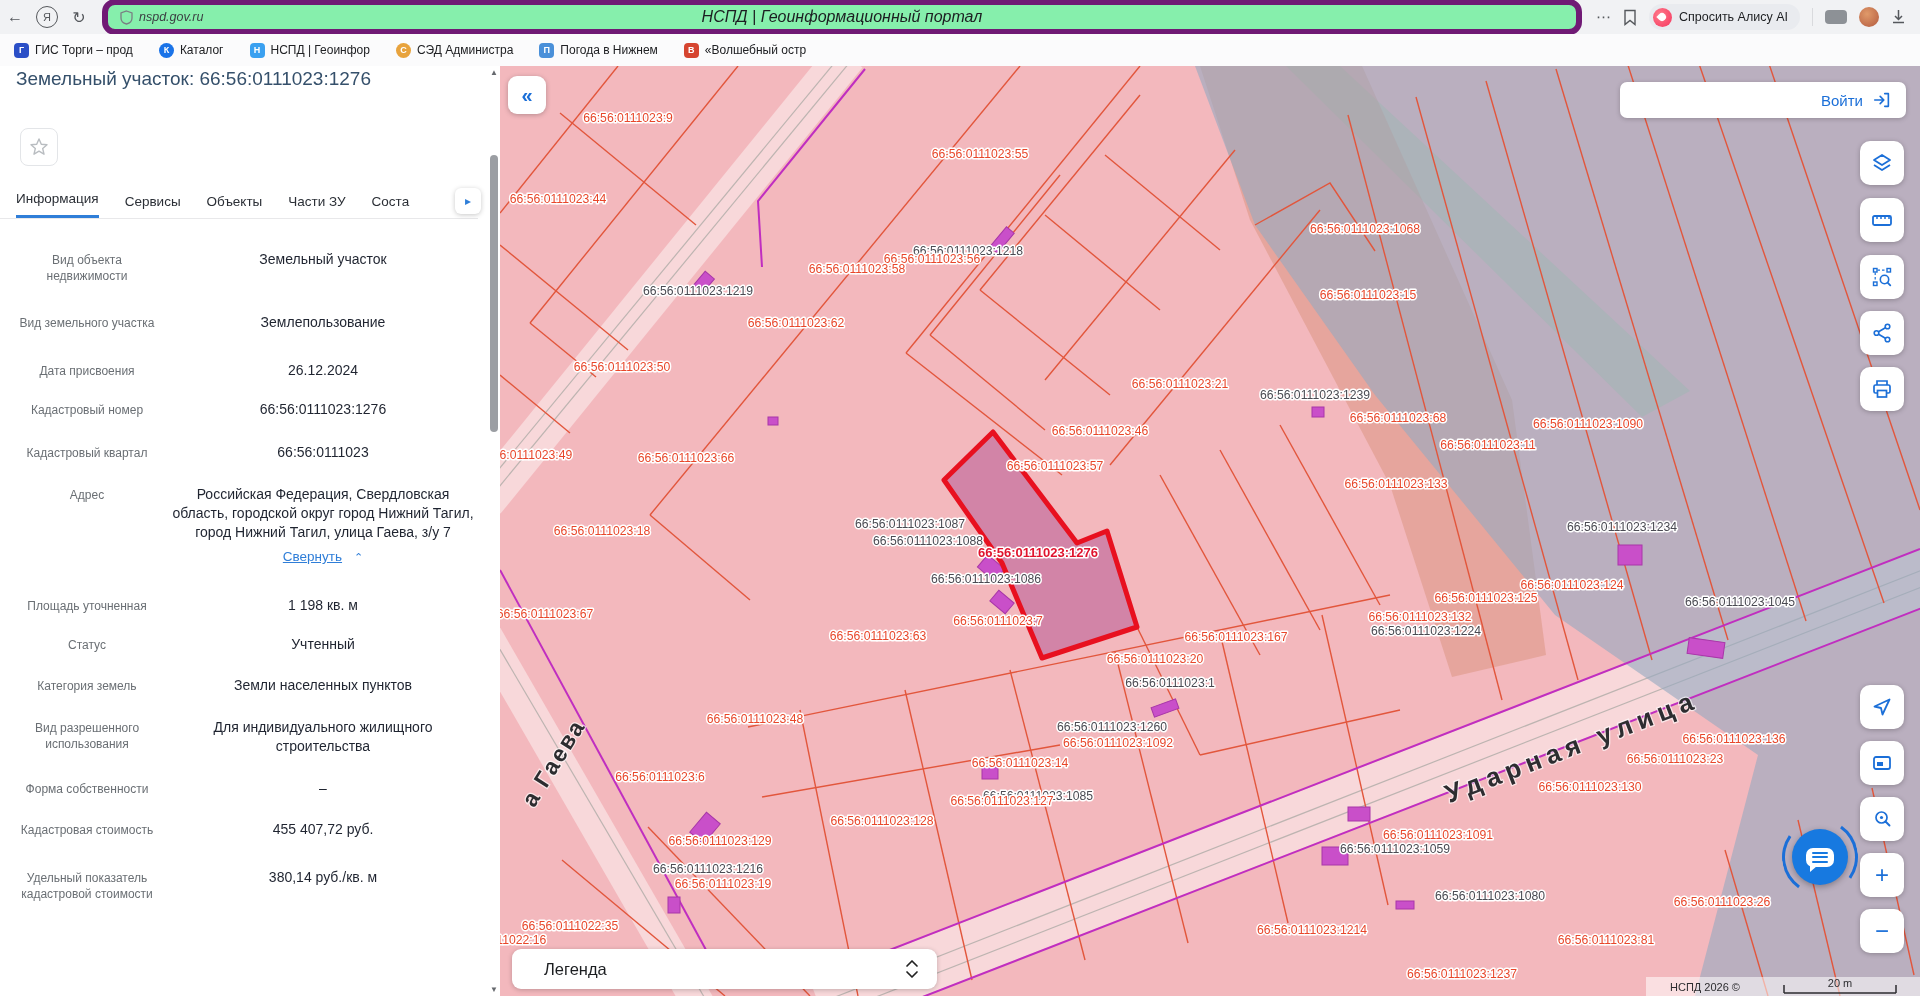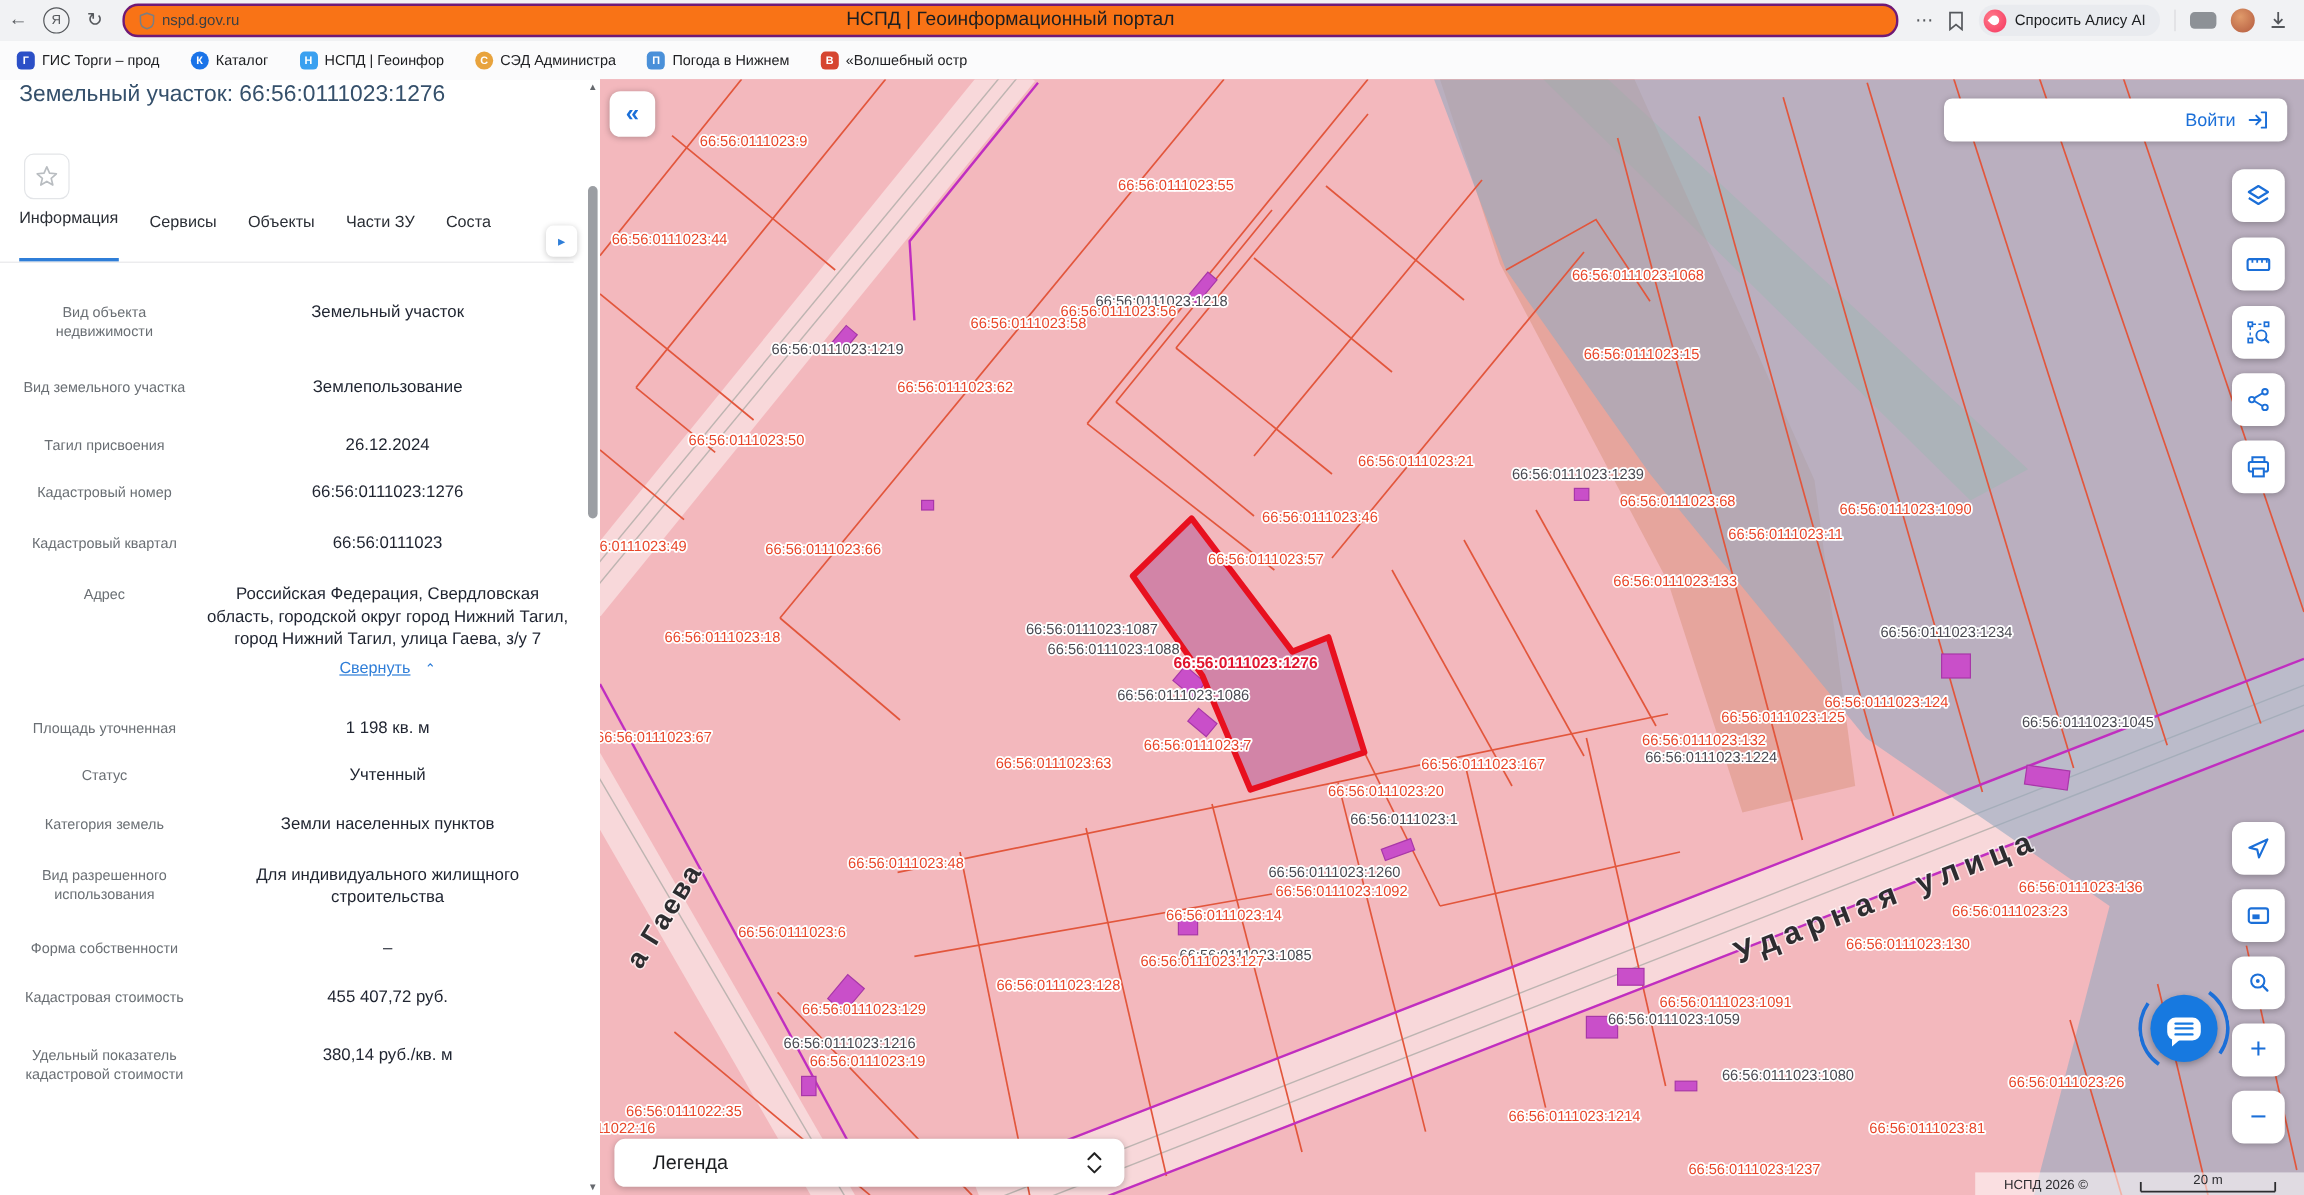--- a/index.html
+++ b/index.html
@@ -3,22 +3,22 @@
 <meta charset="utf-8">
 <style>
   html,body{margin:0;padding:0;width:1920px;height:996px;overflow:hidden;
     font-family:"Liberation Sans",sans-serif;background:#fff;}
   
   .topbar{position:absolute;left:0;top:0;width:1920px;height:34px;background:#f1f2f4;
     display:flex;align-items:center;border-bottom:1px solid #e4e4e6;}
   .nav-ic{width:30px;text-align:center;color:#55585c;font-size:16px;flex:0 0 auto;cursor:pointer}
   .ybadge{width:20px;height:20px;border:1.6px solid #55585c;border-radius:50%;display:flex;
     align-items:center;justify-content:center;font-size:11px;color:#55585c;margin:0 6px;}
-  .addr{position:relative;height:24px;flex:1 1 auto;margin-left:8px;background:#f97316;
-    border:2px solid #701a75;border-radius:13px;display:flex;align-items:center;padding:0 12px;}
+  .addr{position:relative;height:24px;flex:1 1 auto;margin-left:8px;background:#86efac;
+    border:6px solid #701a75;border-radius:13px;display:flex;align-items:center;padding:0 12px;font-style:italic;}
   .addr .url{font-size:12.5px;color:#3c4043;margin-left:6px;}
   .addr .ptitle{position:absolute;left:0;right:0;text-align:center;font-size:16px;color:#1c1e21;}
   .tb-right{display:flex;align-items:center;gap:12px;padding:0 14px;flex:0 0 auto;}
   .alice{display:flex;align-items:center;gap:7px;background:#e9ebef;border-radius:14px;
     height:26px;padding:0 12px 0 4px;font-size:12.5px;color:#1c1e21;cursor:pointer}
   .alice-dot{width:19px;height:19px;border-radius:50%;background:radial-gradient(circle at 35% 35%,#ff7a8a,#f5365f);
     display:flex;align-items:center;justify-content:center;}
   .alice-dot i{width:8px;height:8px;background:#fff;border-radius:50% 50% 50% 0;transform:rotate(45deg);}
   .vsep{width:1px;height:18px;background:#d9dadd;}
   .panelsic{width:22px;height:14px;border-radius:4px;background:#8d9196;}
@@ -28,21 +28,21 @@
     border-bottom:1px solid #e6e6e8;display:flex;align-items:center;padding-left:14px;gap:26px;}
   .bm{display:flex;align-items:center;gap:6px;font-size:12px;color:#202124;cursor:pointer;white-space:nowrap;}
   .fav{width:15px;height:15px;border-radius:4px;color:#fff;font-size:9px;font-weight:bold;
     display:flex;align-items:center;justify-content:center;flex:0 0 auto;}
   
   .panel{position:absolute;left:0;top:66px;width:500px;height:930px;background:#fff;z-index:30;}
   .ptitle2{position:absolute;left:16px;top:2px;font-size:19px;color:#35506b;}
   .starbtn{position:absolute;left:20px;top:62px;width:36px;height:36px;border:1px solid #e3e5e8;
     border-radius:8px;display:flex;align-items:center;justify-content:center;cursor:pointer;background:#fff;}
   .tabs{position:absolute;left:16px;top:120px;right:20px;display:flex;gap:26px;align-items:flex-end;height:32px;}
-  .tab{font-size:13.5px;color:#2b2f36;padding-bottom:26px;cursor:pointer;white-space:nowrap;}
+  .tab{font-size:13.5px;color:#2b2f36;padding-bottom:9px;cursor:pointer;white-space:nowrap;}
   .tab.active{border-bottom:3px solid #2f7ed8;}
   .tabdiv{position:absolute;left:0;top:152px;width:478px;height:1px;background:#e8e8ea;}
   .tabarrow{position:absolute;left:455px;top:122px;width:26px;height:26px;background:#fff;border-radius:6px;
     box-shadow:0 1px 5px rgba(0,0,0,.22);display:flex;align-items:center;justify-content:center;
     color:#2f7ed8;font-size:12px;cursor:pointer;z-index:2;}
   .fields{position:absolute;left:16px;top:184px;width:458px;}
   .frow{display:flex;text-align:center;}
   .flabel{width:142px;flex:0 0 auto;font-size:12px;line-height:16px;color:#6a6f74;padding-top:2px;}
   .fvalue{flex:1 1 auto;font-size:14px;line-height:19px;color:#1f2430;padding-left:14px;}
   .linkrow{margin-top:5px;}
@@ -420,21 +420,21 @@
   <div class="fields">
     <div class="frow" style="margin-bottom:29px">
       <div class="flabel">Вид объекта недвижимости</div>
       <div class="fvalue">Земельный участок</div>
     </div>
     <div class="frow" style="margin-bottom:29px">
       <div class="flabel">Вид земельного участка</div>
       <div class="fvalue">Землепользование</div>
     </div>
     <div class="frow" style="margin-bottom:20px">
-      <div class="flabel">Тагил присвоения</div>
+      <div class="flabel">Дата присвоения</div>
       <div class="fvalue">26.12.2024</div>
     </div>
     <div class="frow" style="margin-bottom:24px">
       <div class="flabel">Кадастровый номер</div>
       <div class="fvalue">66:56:0111023:1276</div>
     </div>
     <div class="frow" style="margin-bottom:23px">
       <div class="flabel">Кадастровый квартал</div>
       <div class="fvalue">66:56:0111023</div>
     </div>

